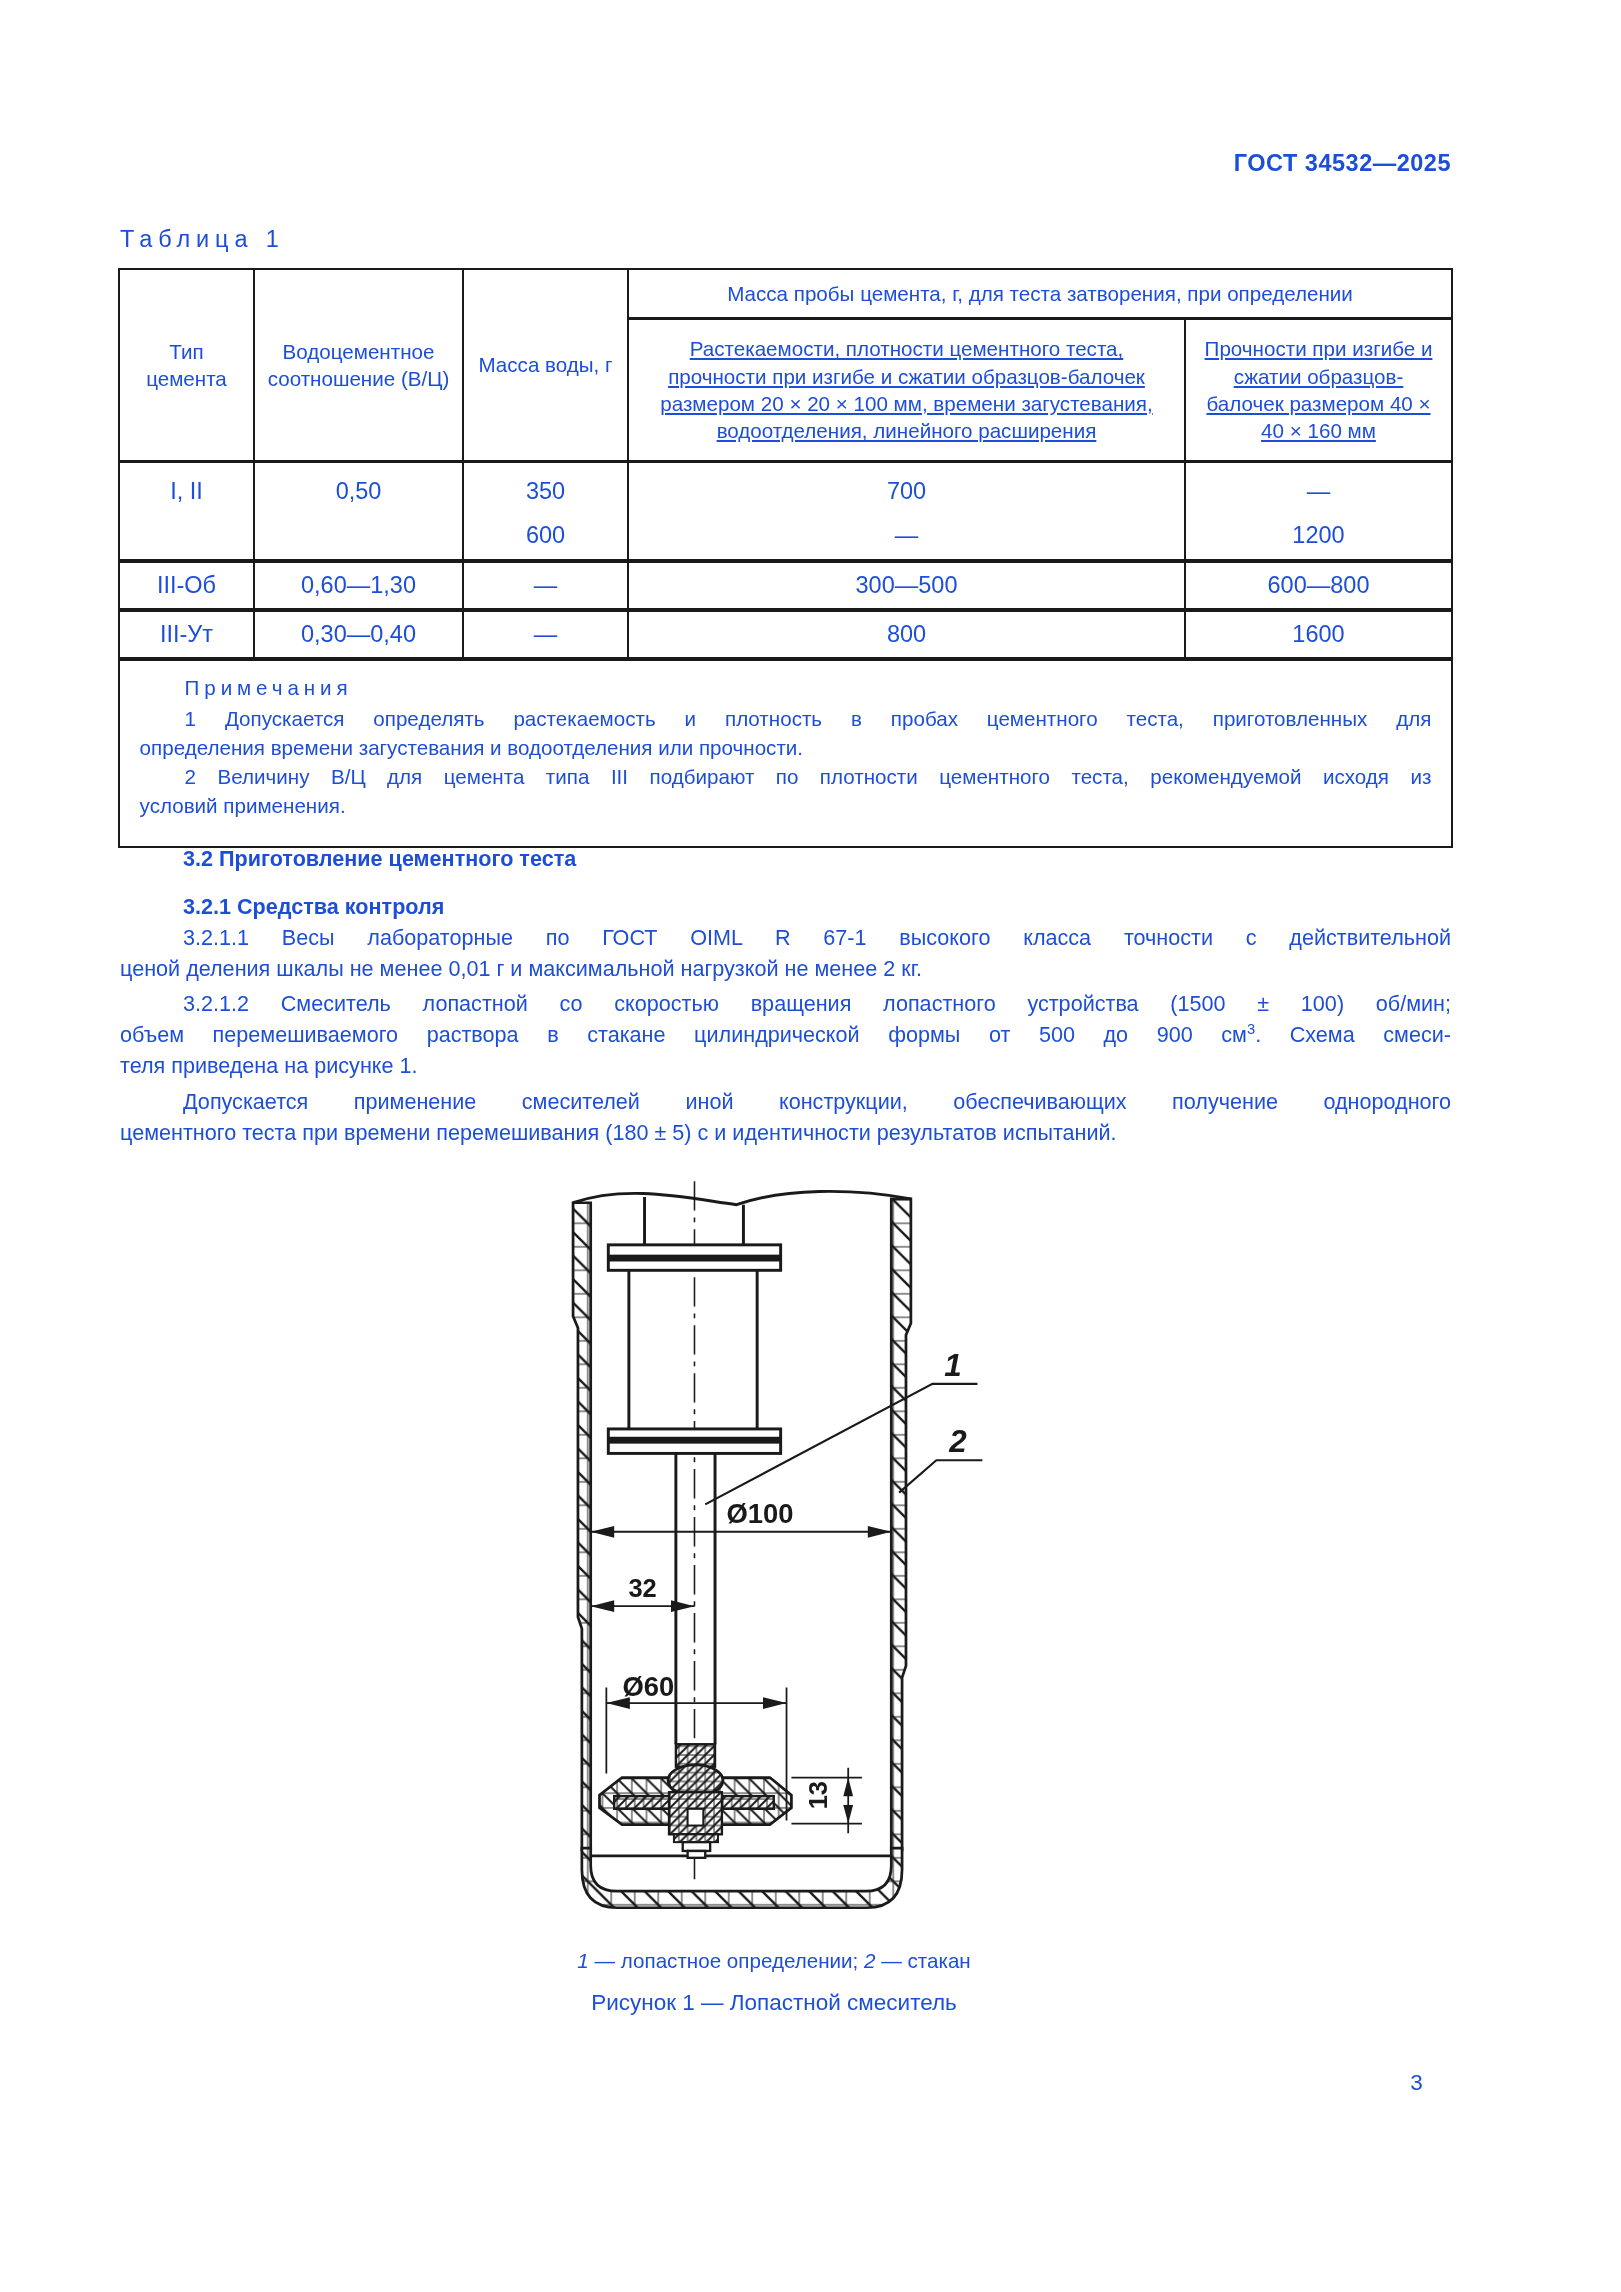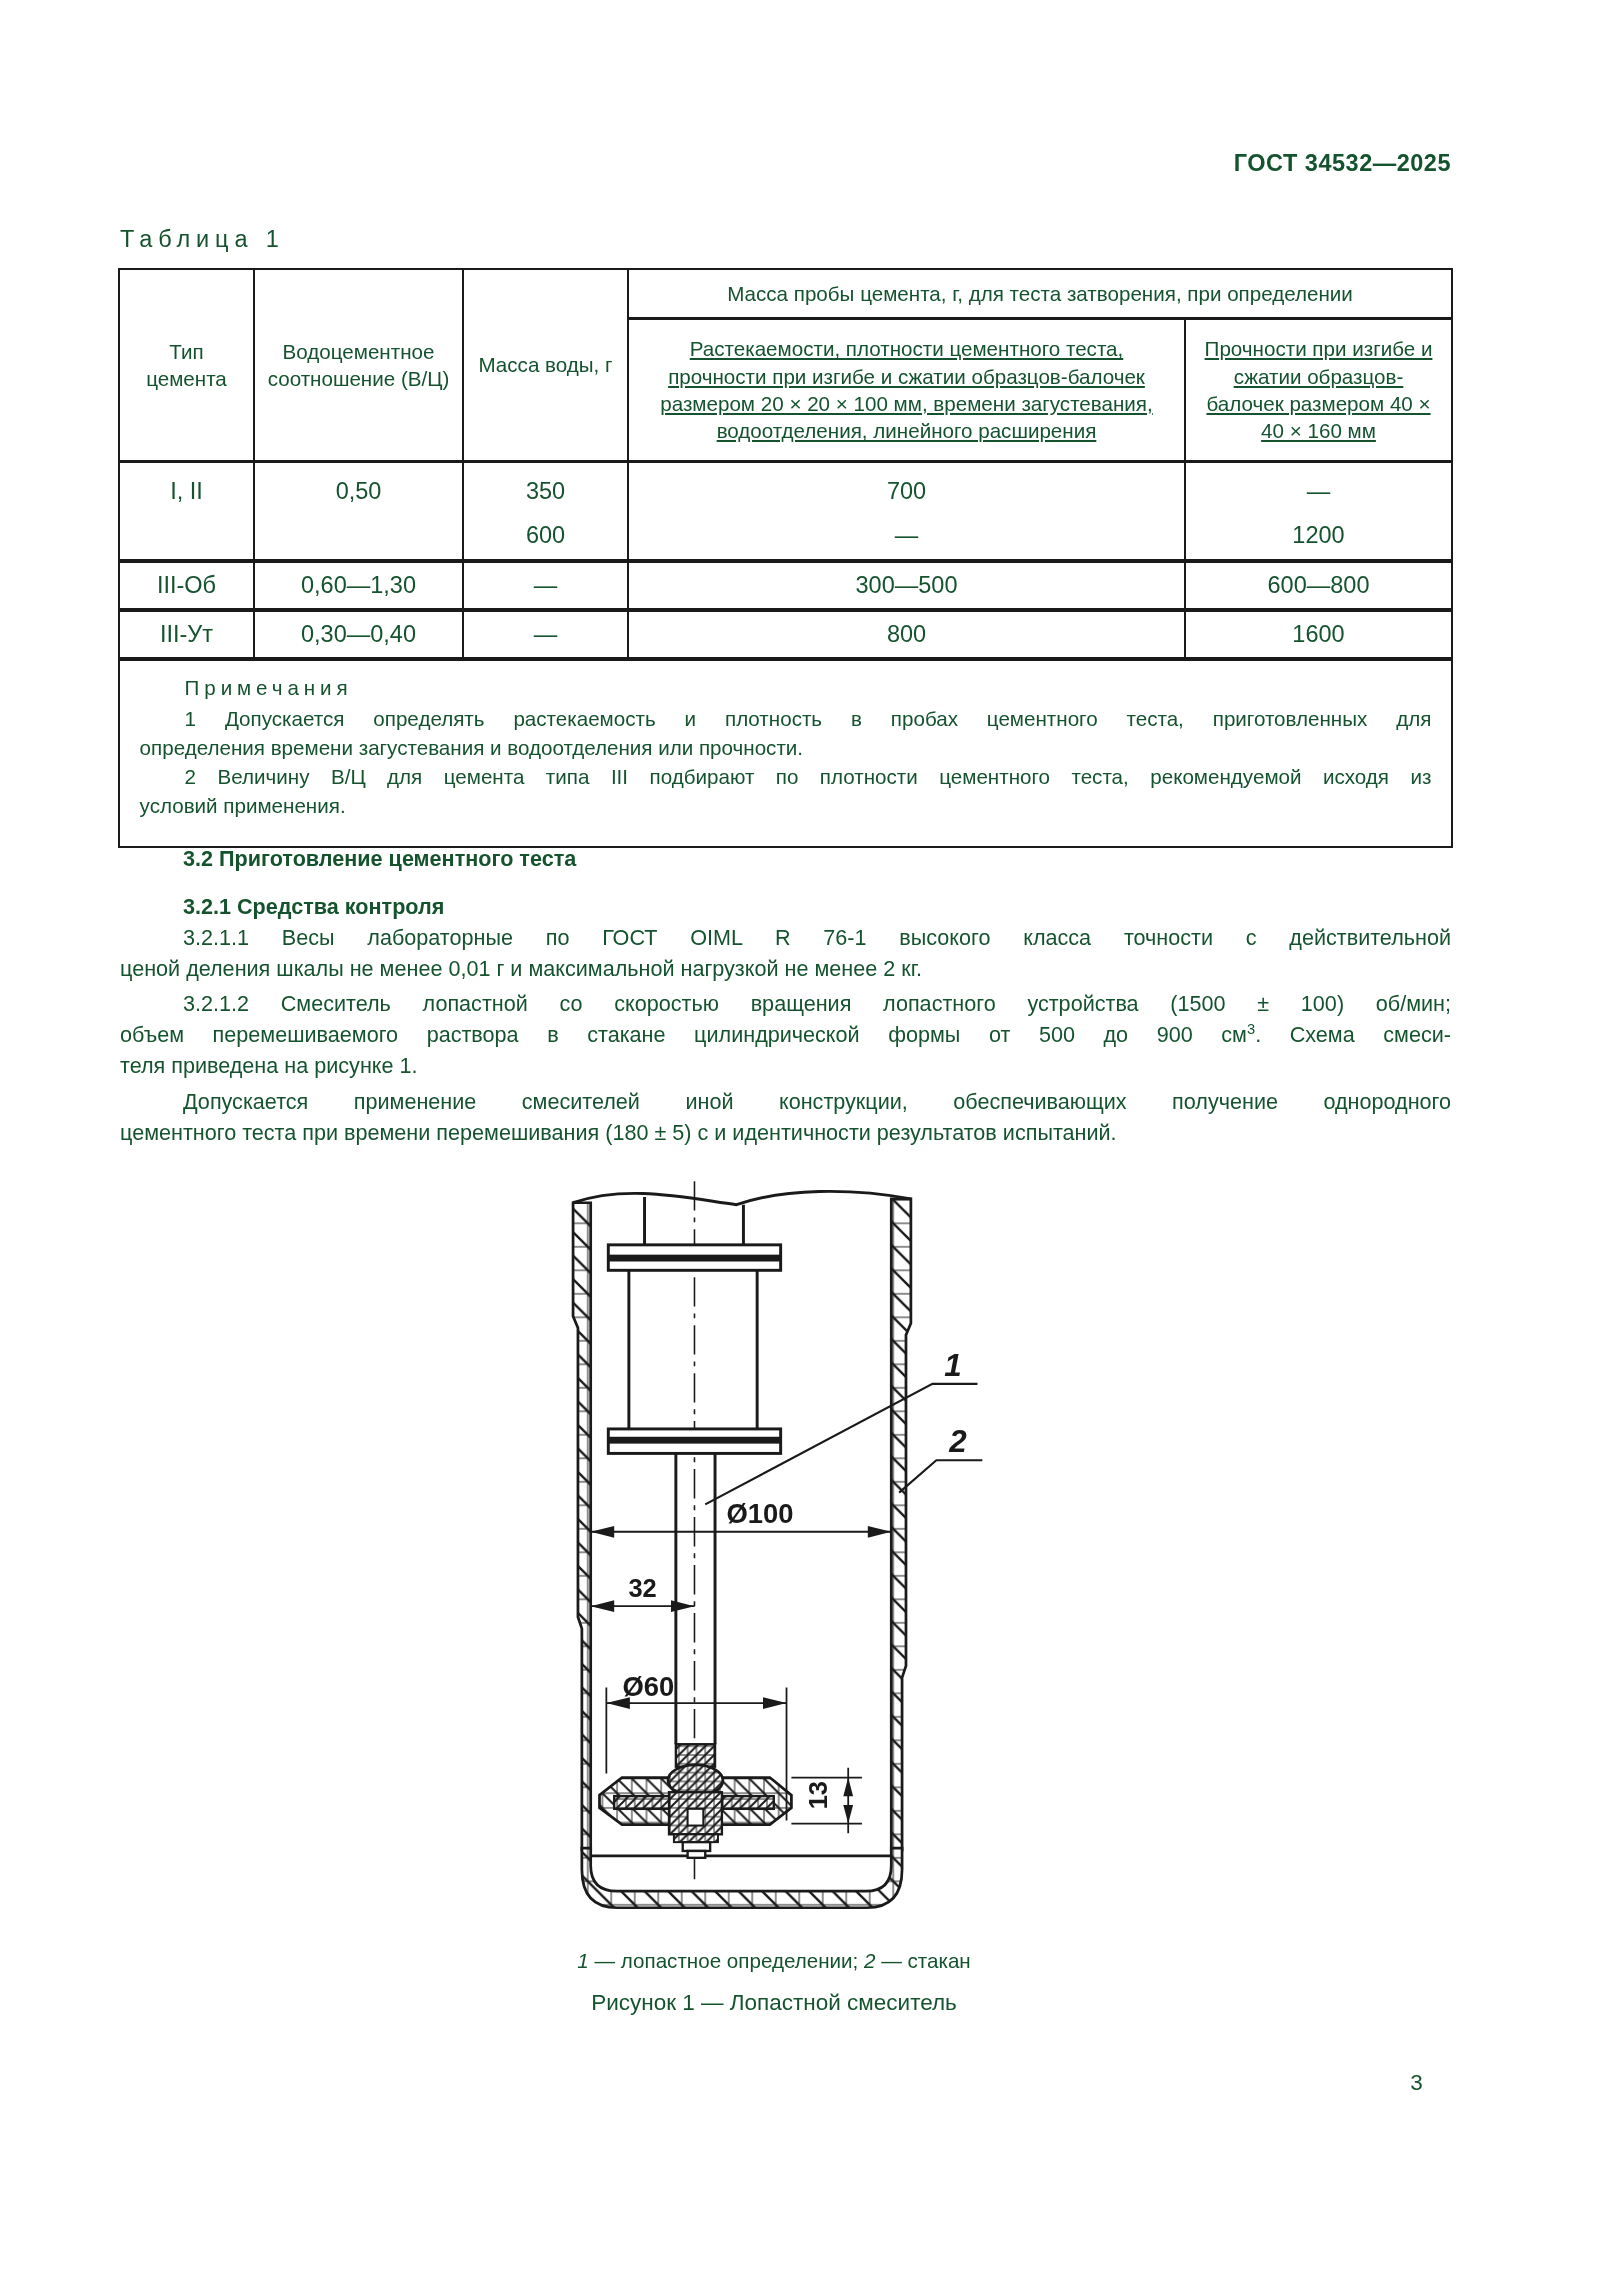--- a/index.html
+++ b/index.html
@@ -1,17 +1,17 @@
 <!DOCTYPE html>
 <html><head>
 <meta charset="utf-8">
 <style>
   html,body{margin:0;padding:0;background:#e8e8e8;}
   .page{position:relative;width:1621px;height:2293px;background:#ffffff;margin:0 auto;
-        font-family:"Liberation Sans",sans-serif;color:#14532d;overflow:hidden;}
+        font-family:"Liberation Sans",sans-serif;color:#1d4ed8;overflow:hidden;}
   
   .doc-code{position:absolute;top:150px;left:120px;width:1331px;text-align:right;
             font-size:23.5px;font-weight:bold;letter-spacing:0.5px;}
   .table-label{position:absolute;top:226px;left:120px;font-size:23.5px;letter-spacing:5.9px;}
   
   .gtable{position:absolute;top:268px;left:118px;border-collapse:collapse;table-layout:fixed;width:1332px;}
   .gtable td{border:2.9px solid #1a1a1a;text-align:center;vertical-align:middle;
              font-size:20.6px;line-height:27.4px;padding:2px 9.8px;}
   .gtable tr.hb td{height:136px;text-decoration:underline;}
   .gtable td.spanhead{height:43px;border-bottom-width:3.9px;}
@@ -115,21 +115,21 @@
   </tbody>
     </table>
 
   <div class="bodyblock" style="top:843px">
     <div class="bline bold ind">3.2 Приготовление цементного теста</div>
   </div>
   <div class="bodyblock" style="top:891px">
     <div class="bline bold ind">3.2.1 Средства контроля</div>
   </div>
   <div class="bodyblock" style="top:922px">
-    <div class="bline jlast ind">3.2.1.1 Весы лабораторные по ГОСТ OIML R 76-1 высокого класса точности с действительной</div>
+    <div class="bline jlast ind">3.2.1.1 Весы лабораторные по ГОСТ OIML R 67-1 высокого класса точности с действительной</div>
     <div class="bline">ценой деления шкалы не менее 0,01 г и максимальной нагрузкой не менее 2 кг.</div>
   </div>
   <div class="bodyblock" style="top:988px">
     <div class="bline jlast ind">3.2.1.2 Смеситель лопастной со скоростью вращения лопастного устройства (1500 ± 100) об/мин;</div>
     <div class="bline jlast"><span>объем перемешиваемого раствора в стакане цилиндрической формы от 500 до 900 см</span><sup class="s3">3</sup><span>. Схема смеси-</span></div>
     <div class="bline">теля приведена на рисунке 1.</div>
   </div>
   <div class="bodyblock" style="top:1086px">
     <div class="bline jlast ind">Допускается применение смесителей иной конструкции, обеспечивающих получение однородного</div>
     <div class="bline">цементного теста при времени перемешивания (180 ± 5) с и идентичности результатов испытаний.</div>

